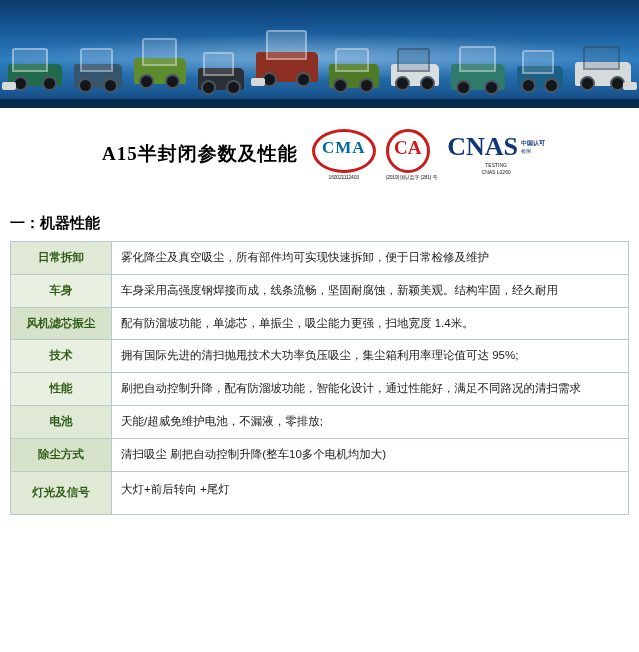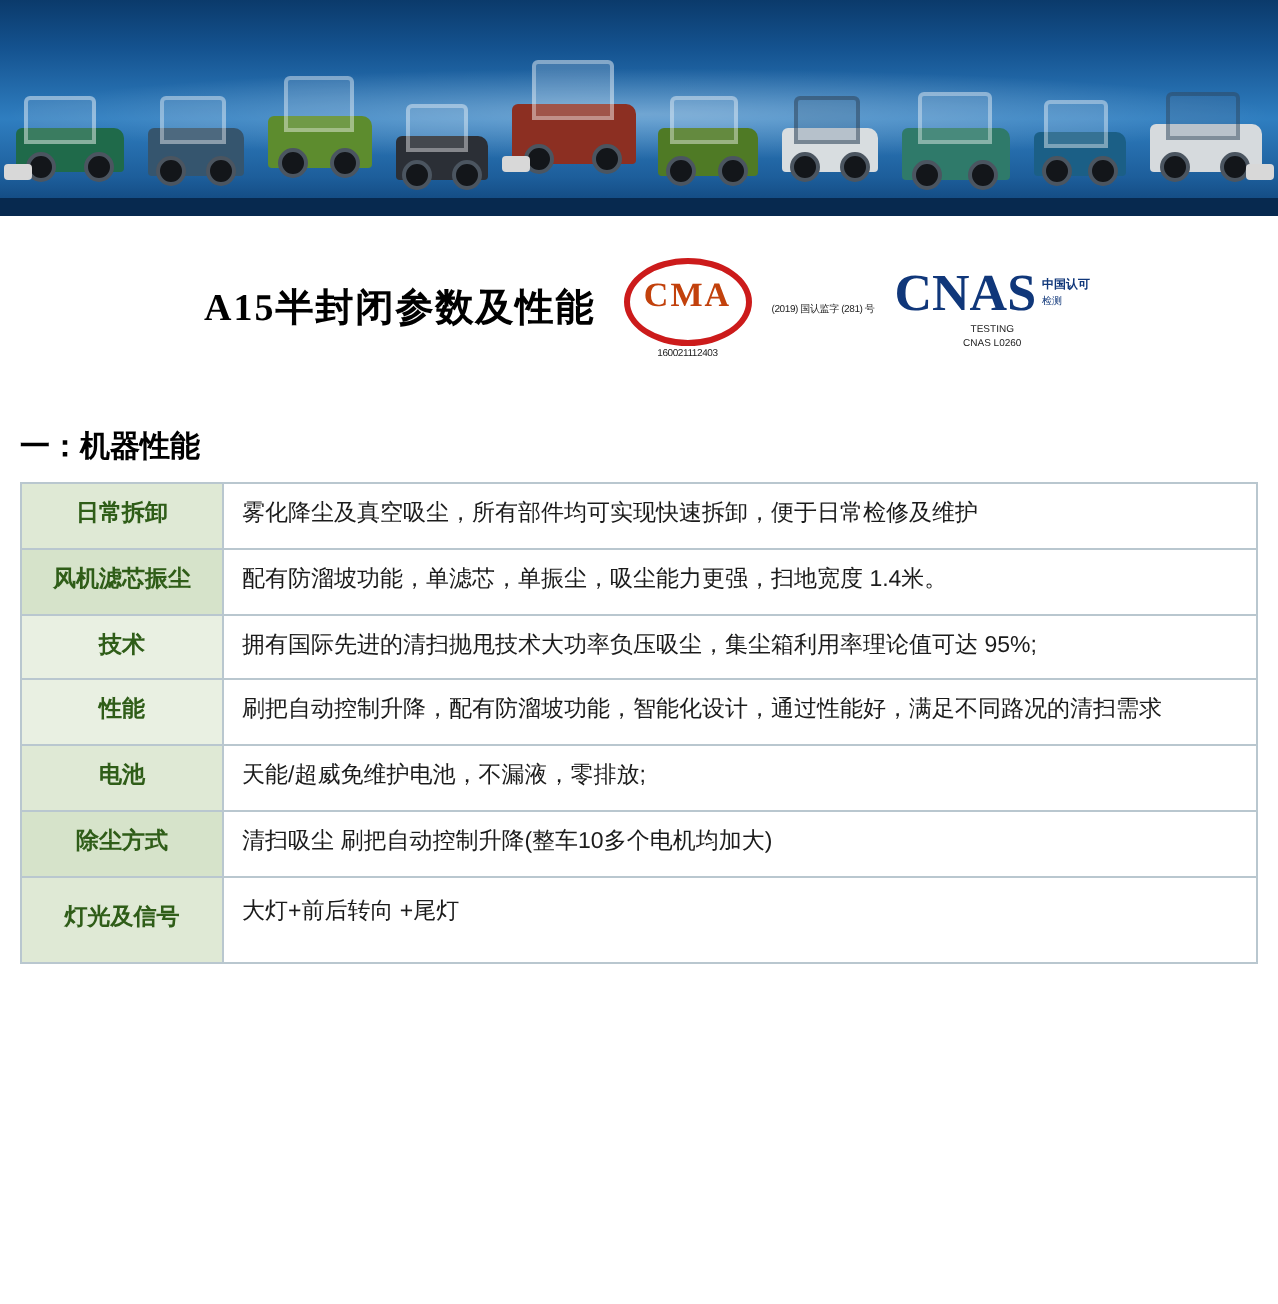--- a/index.html
+++ b/index.html
@@ -101,21 +101,21 @@
     margin-left: 14px;
   }
   .logo {
     position: relative;
     text-align: center;
   }
   .logo-cma .ring {
     width: 58px; height: 38px;
     border: 3px solid #cc1b1b;
     border-radius: 50%;
-    color: #c2410c;
+    color: #0369a1;
     font-weight: bold;
     font-size: 17px;
     line-height: 32px;
     letter-spacing: 1px;
     font-family: "Liberation Serif", serif;
   }
   .logo-cap {
     font-size: 5px;
     color: #222;
     margin-top: 1px;
@@ -300,20 +300,21 @@
   <div class="doc-title">A15半封闭参数及性能</div>
 
   <div class="logos">
 
     <div class="logo logo-cma">
       <div class="ring">CMA</div>
       <div class="logo-cap">160021112403</div>
     </div>
 
     <div class="logo logo-ca">
+      <div class="ring">CA</div>
       <div class="logo-cap">(2019) 国认监字 (281) 号</div>
     </div>
 
     <div class="logo logo-cnas">
       <div class="cnas-right">
         <div class="word">CNAS</div>
         <div class="cnas-mark">
           <span class="cn1">中国认可</span>
           <span>检测</span>
         </div>
@@ -329,20 +330,24 @@
 
 <div class="section-head">一：机器性能</div>
 
 <table class="spec">
   <tbody>
     <tr>
       <td class="label bg-a">日常拆卸</td>
       <td class="value">雾化降尘及真空吸尘，所有部件均可实现快速拆卸，便于日常检修及维护</td>
     </tr>
     <tr>
+      <td class="label bg-b">车身</td>
+      <td class="value">车身采用高强度钢焊接而成，线条流畅，坚固耐腐蚀，新颖美观。结构牢固，经久耐用</td>
+    </tr>
+    <tr>
       <td class="label bg-c">风机滤芯振尘</td>
       <td class="value">配有防溜坡功能，单滤芯，单振尘，吸尘能力更强，扫地宽度 1.4米。</td>
     </tr>
     <tr>
       <td class="label bg-b">技术</td>
       <td class="value">拥有国际先进的清扫抛甩技术大功率负压吸尘，集尘箱利用率理论值可达 95%;</td>
     </tr>
     <tr>
       <td class="label bg-b">性能</td>
       <td class="value">刷把自动控制升降，配有防溜坡功能，智能化设计，通过性能好，满足不同路况的清扫需求</td>

